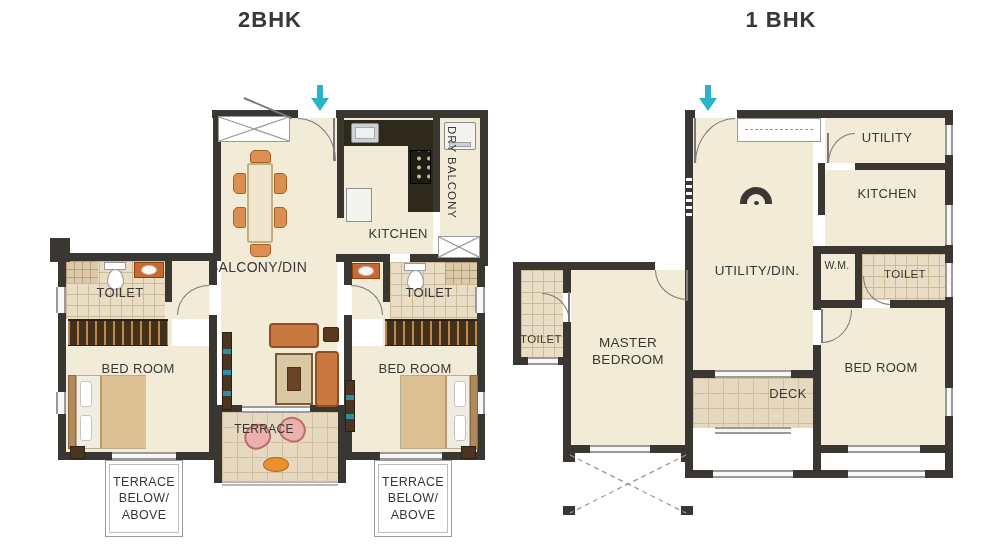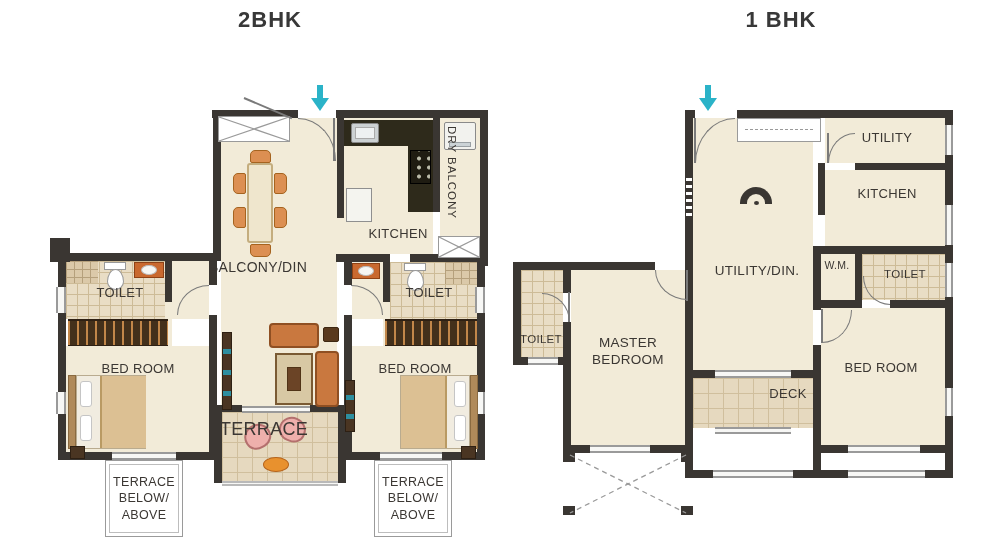--- a/index.html
+++ b/index.html
@@ -72,21 +72,21 @@
     <div class="arrow-stem" style="left:317px;top:85px;width:6px;height:13px;background:#2bb3c8;"></div>
     <div class="arrow-head" style="left:311px;top:98px;border-top:13px solid #2bb3c8;"></div>
 
     <div class="label" style="left:258px;top:267px;font-size:14px;">BALCONY/DIN</div>
     <div class="label" style="left:398px;top:233px;">KITCHEN</div>
     <div class="vlabel" style="left:446px;top:126px;height:112px;">DRY BALCONY</div>
     <div class="label" style="left:120px;top:292px;">TOILET</div>
     <div class="label" style="left:429px;top:292px;">TOILET</div>
     <div class="label" style="left:138px;top:368px;">BED ROOM</div>
     <div class="label" style="left:415px;top:368px;">BED ROOM</div>
-    <div class="label" style="left:264px;top:429px;font-size:18px;z-index:21;text-align:center;">TERRACE</div>
+    <div class="label" style="left:264px;top:429px;font-size:12px;z-index:21;text-align:center;">TERRACE</div>
 
     <div class="notebox" style="left:105px;top:460px;width:78px;height:77px;">
       <div class="label">TERRACE BELOW/ ABOVE</div>
     </div>
     <div class="notebox" style="left:374px;top:460px;width:78px;height:77px;">
       <div class="label">TERRACE BELOW/ ABOVE</div>
     </div>
   </div>
 
   <div class="plan-group">

